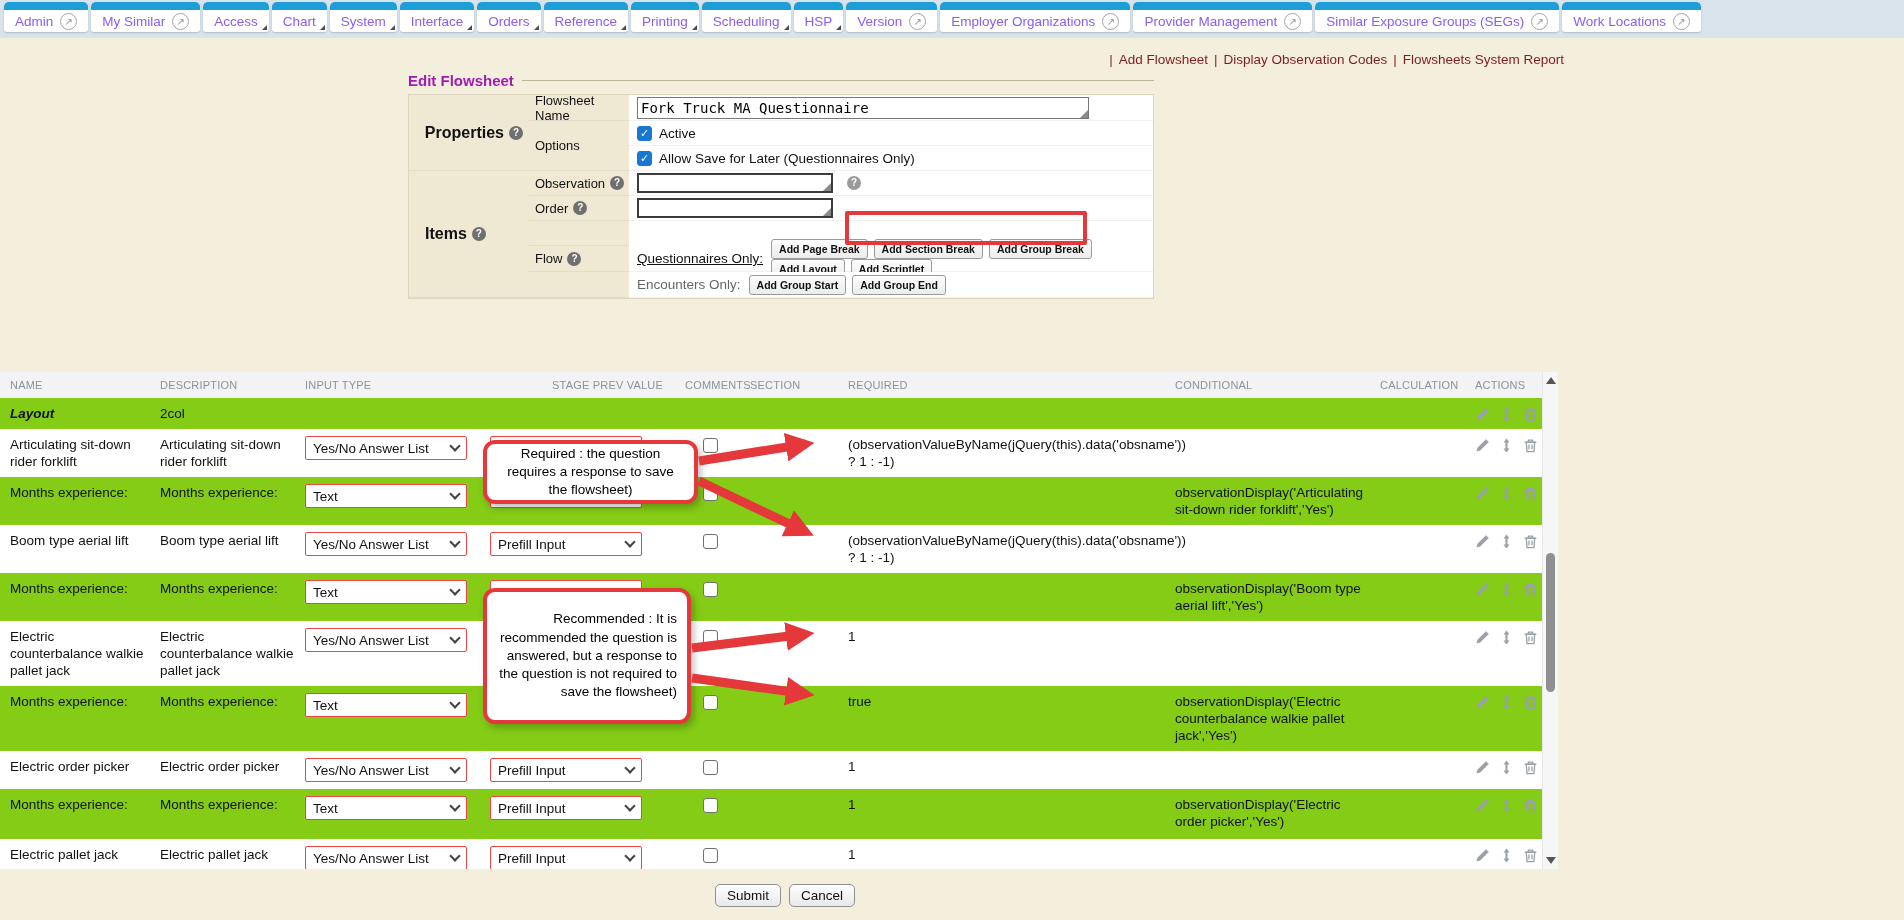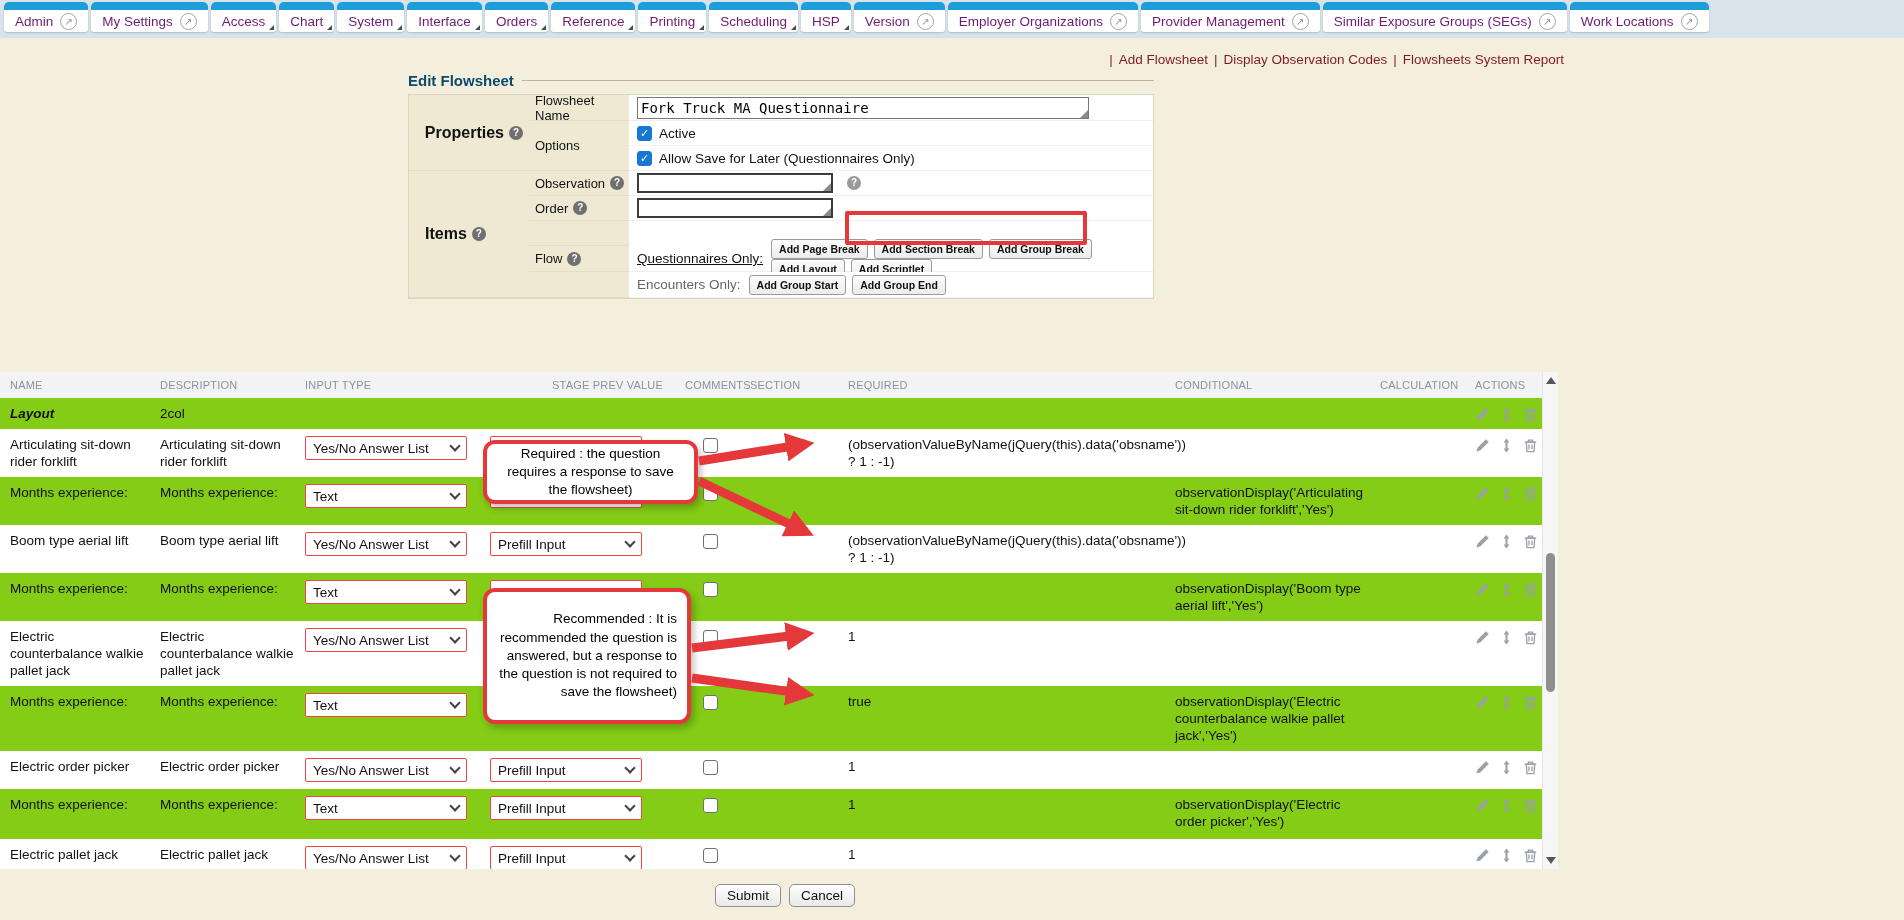--- a/index.html
+++ b/index.html
@@ -21,21 +21,21 @@
   .tab {
     position: relative;
     display: flex; align-items: center; gap: 7px;
     height: 30px; padding: 0 11px;
     background: #ffffff;
     border-top: 8px solid #1e9ed9;
     border-radius: 5px 5px 3px 3px;
     box-shadow: 0 1px 2px rgba(0,0,0,.18);
     cursor: pointer; white-space: nowrap;
   }
-  .tab-label { font-size: 13.5px; color: #701a75; }
+  .tab-label { font-size: 13.5px; color: #8b5cf6; }
   .ext-icon {
     width: 17px; height: 17px; border-radius: 50%;
     border: 1px solid #a3a3a3; color: #8d8d8d;
     font-size: 10px; line-height: 15px; text-align: center;
     display: inline-block;
   }
   .tab.has-dd::after {
     content: ''; position: absolute; right: 2px; bottom: 2px;
     width: 0; height: 0;
     border-left: 5px solid transparent;
@@ -46,21 +46,21 @@
   .toplinks {
     position: absolute; top: 52px; right: 340px;
     font-size: 13.5px; color: #7f1d1d; white-space: nowrap;
   }
   .toplinks .lnk { cursor: pointer; }
   .toplinks .sep { margin: 0 6px; }
 
   
   .fieldset { position: absolute; left: 408px; top: 72px; width: 746px; }
   .legend { display: flex; align-items: center; }
-  .legend-title { color: #0c4a6e; font-weight: bold; font-size: 15px; white-space: nowrap; }
+  .legend-title { color: #a21caf; font-weight: bold; font-size: 15px; white-space: nowrap; }
   .legend-line { flex: 1; border-top: 1px solid #bdb69c; margin-left: 8px; }
   .form-grid {
     margin-top: 5px;
     display: grid;
     grid-template-columns: 120px 100px 1fr;
     grid-template-rows: 26px 50px 25px 25px 25px 26px 26px;
     background: #fff;
     border: 1px solid #ddd6bf;
   }
   .cellA, .cellB { background: #efe9d3; border-bottom: 1px solid rgba(0,0,0,.05); }
@@ -177,21 +177,21 @@
 </style>
 </head>
 <body>
 
 <nav class="topnav">
     <div class="tab">
       <span class="tab-label">Admin</span>
       <span class="ext-icon">↗</span>
     </div>
     <div class="tab">
-      <span class="tab-label">My Settings</span>
+      <span class="tab-label">My Similar</span>
       <span class="ext-icon">↗</span>
     </div>
     <div class="tab has-dd">
       <span class="tab-label">Access</span>
     </div>
     <div class="tab has-dd">
       <span class="tab-label">Chart</span>
     </div>
     <div class="tab has-dd">
       <span class="tab-label">System</span>

